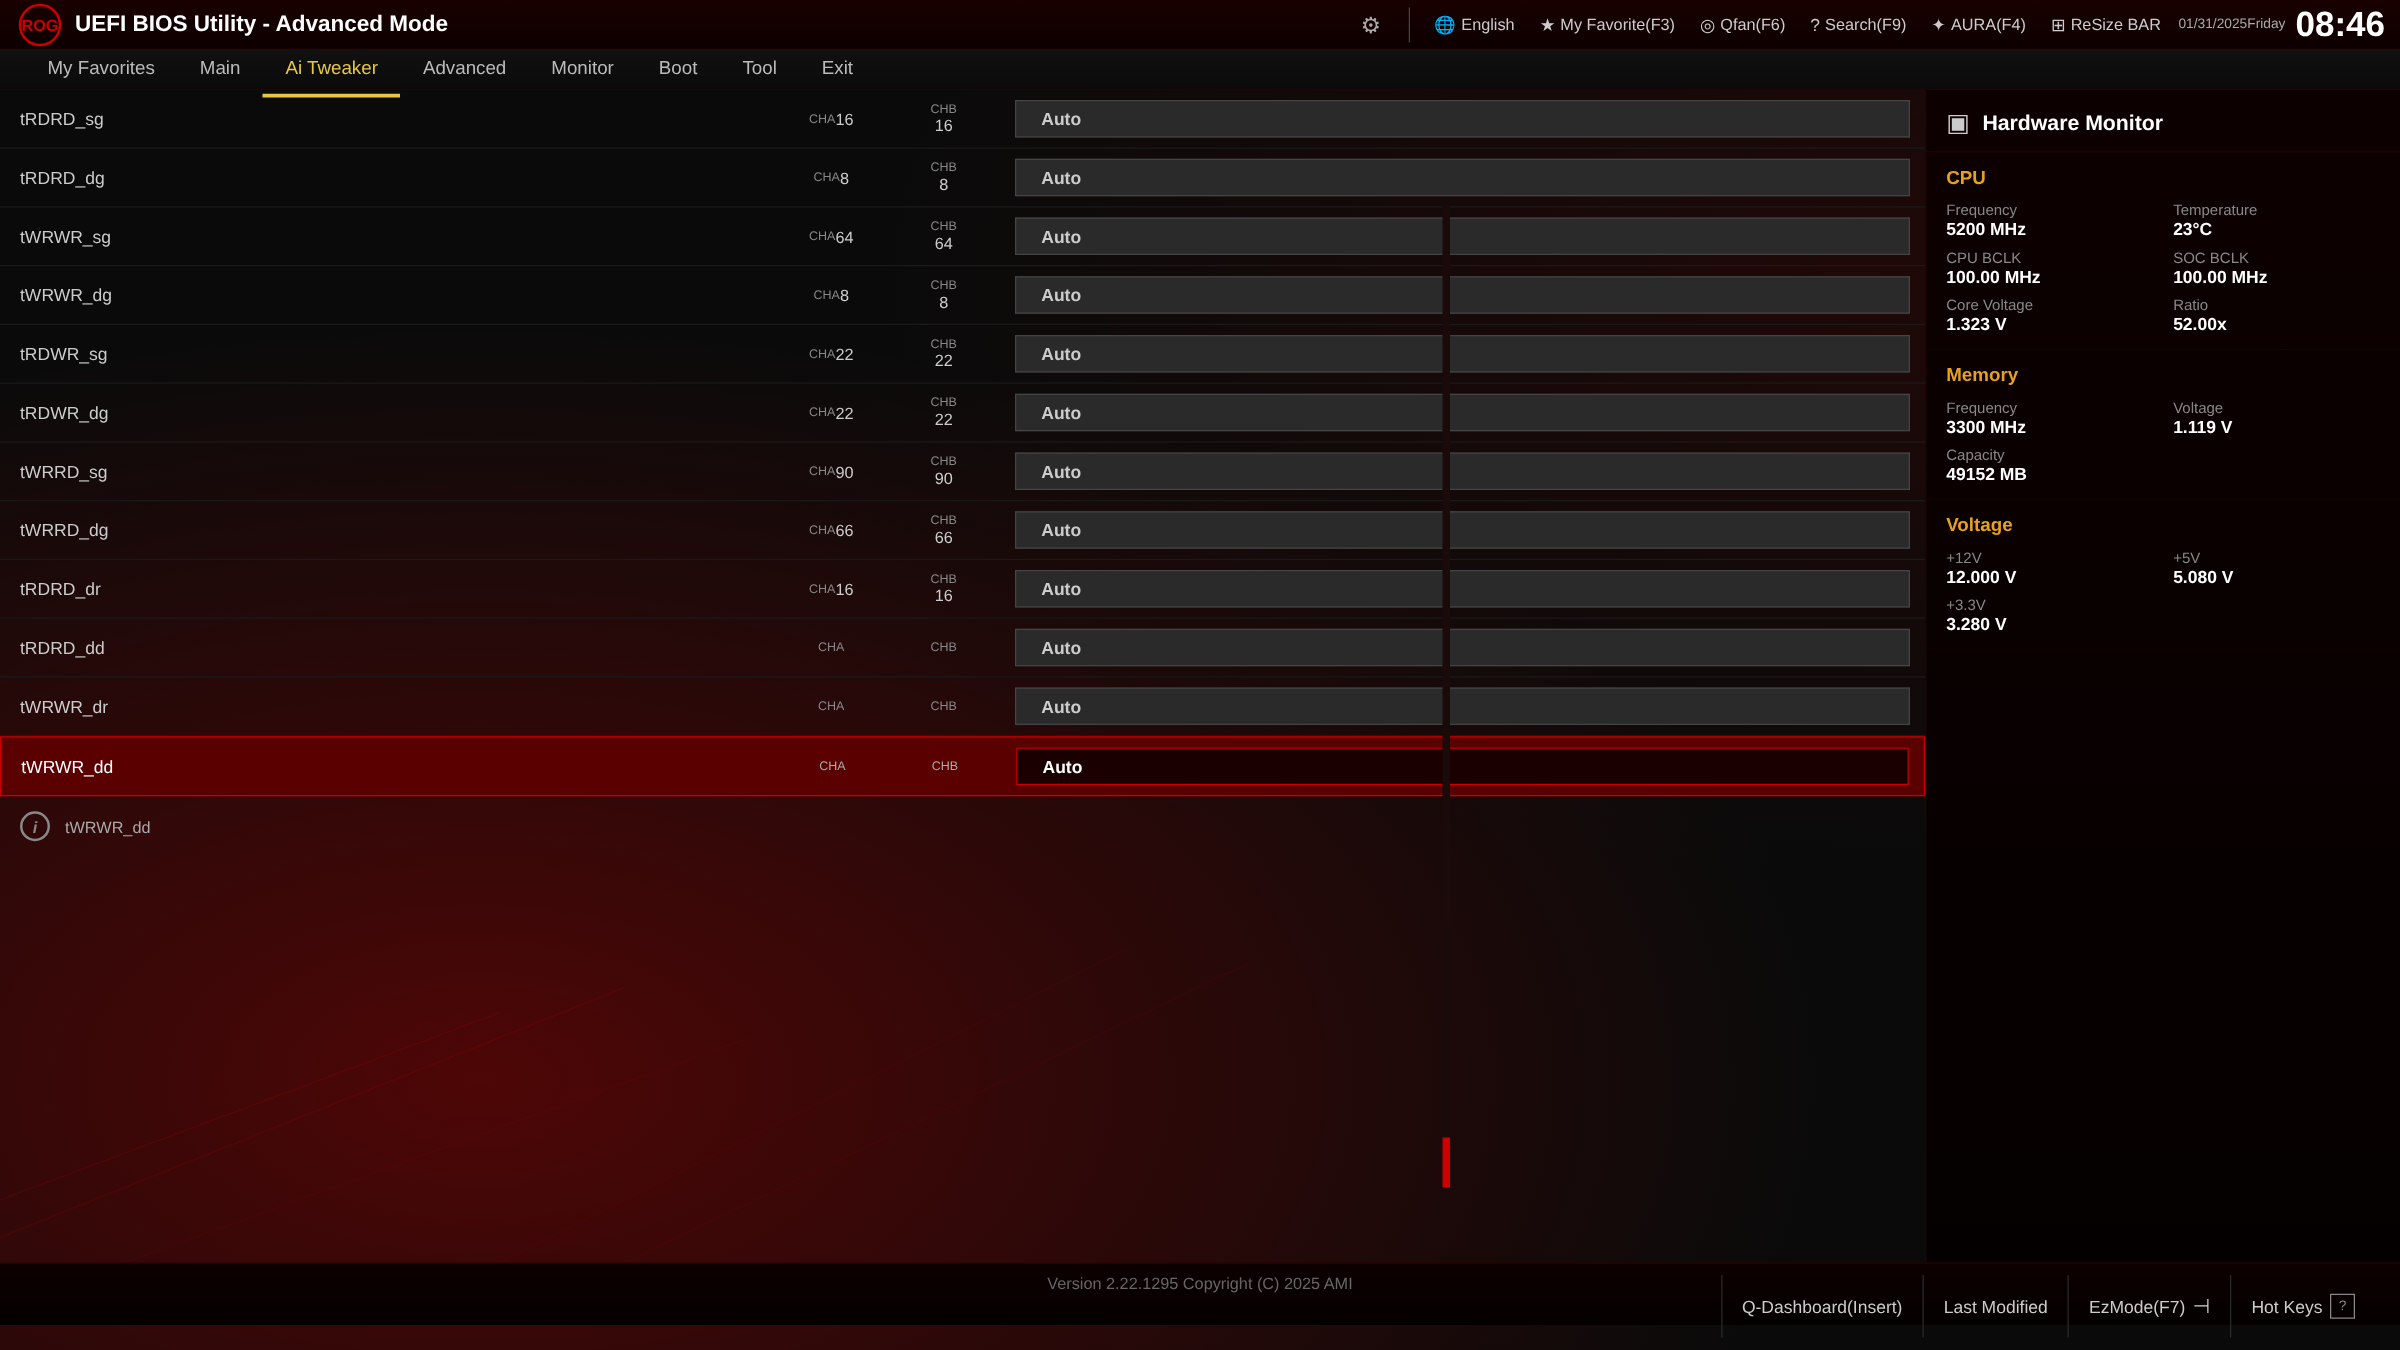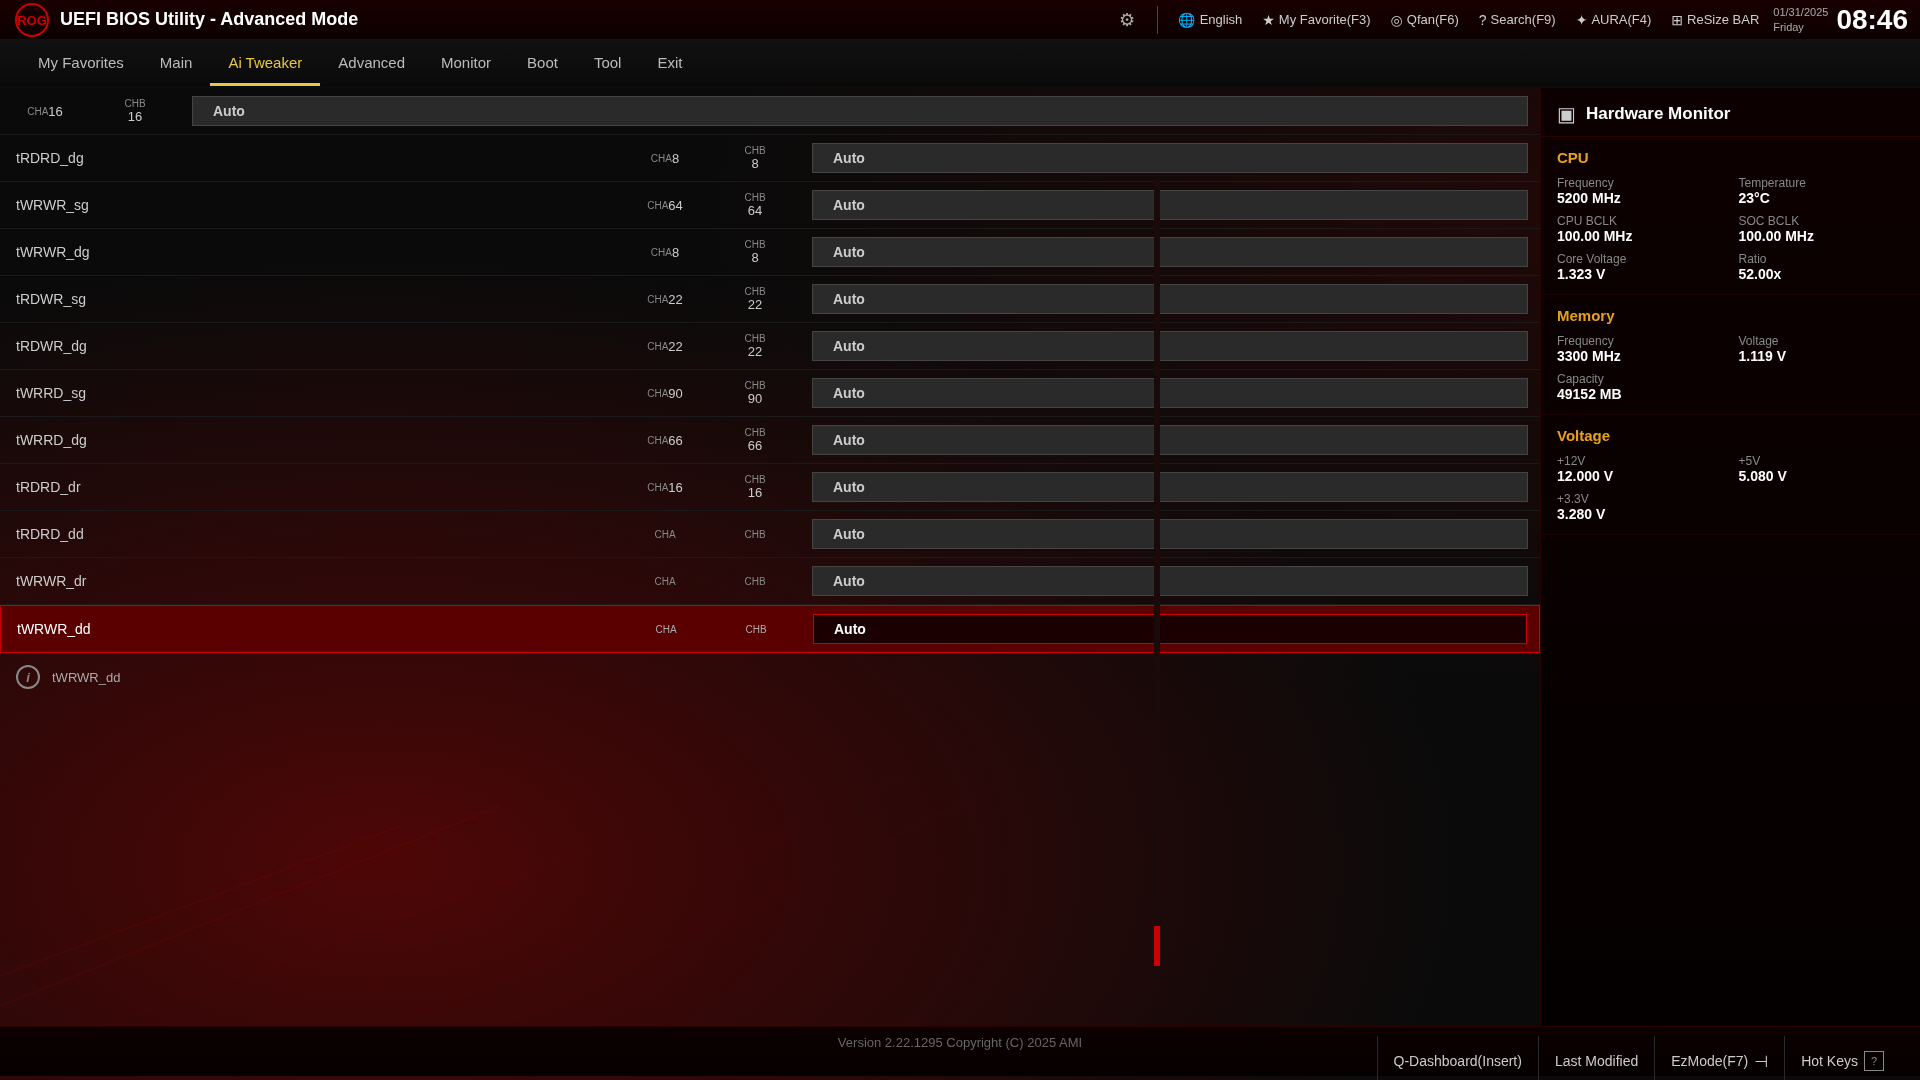--- a/index.html
+++ b/index.html
@@ -60,39 +60,39 @@
       color: #ccc;
       font-size: 13px;
       cursor: pointer;
       padding: 2px 6px;
     }
     .top-btn-icon { font-size: 14px; }
 
     
     .datetime-area {
       display: flex;
-      flex-direction: column;
+      flex-direction: row;
       align-items: flex-start;
       color: #aaa;
       font-size: 11px;
       margin-right: 8px;
       line-height: 1.3;
     }
     .time-big {
       font-size: 28px;
       color: #fff;
       font-weight: bold;
       line-height: 1;
     }
 
     
     .nav-bar {
       display: flex;
       align-items: center;
-      height: 48px;
+      height: 32px;
       background: linear-gradient(180deg, #111 0%, #0a0a0a 100%);
       border-bottom: 1px solid #2a0000;
       padding: 0 20px;
       gap: 0;
     }
     .nav-item {
       color: #bbb;
       font-size: 15px;
       padding: 0 18px;
       height: 44px;
@@ -395,20 +395,21 @@
   <div class="nav-item">Tool</div>
   <div class="nav-item">Exit</div>
 </div>
 
 <div class="main-layout">
 
   <div class="content-area">
     <div class="bios-table">
 
       <div class="bios-row">
+        <div class="col-name">tRDRD_sg</div>
         <div class="col-cha">
           <span class="label">CHA</span>
           <span class="value">16</span>
         </div>
         <div class="col-chb">
           <span class="label">CHB</span>
           <span class="value">16</span>
         </div>
         <div class="col-setting">
           <div class="setting-box">Auto</div>

